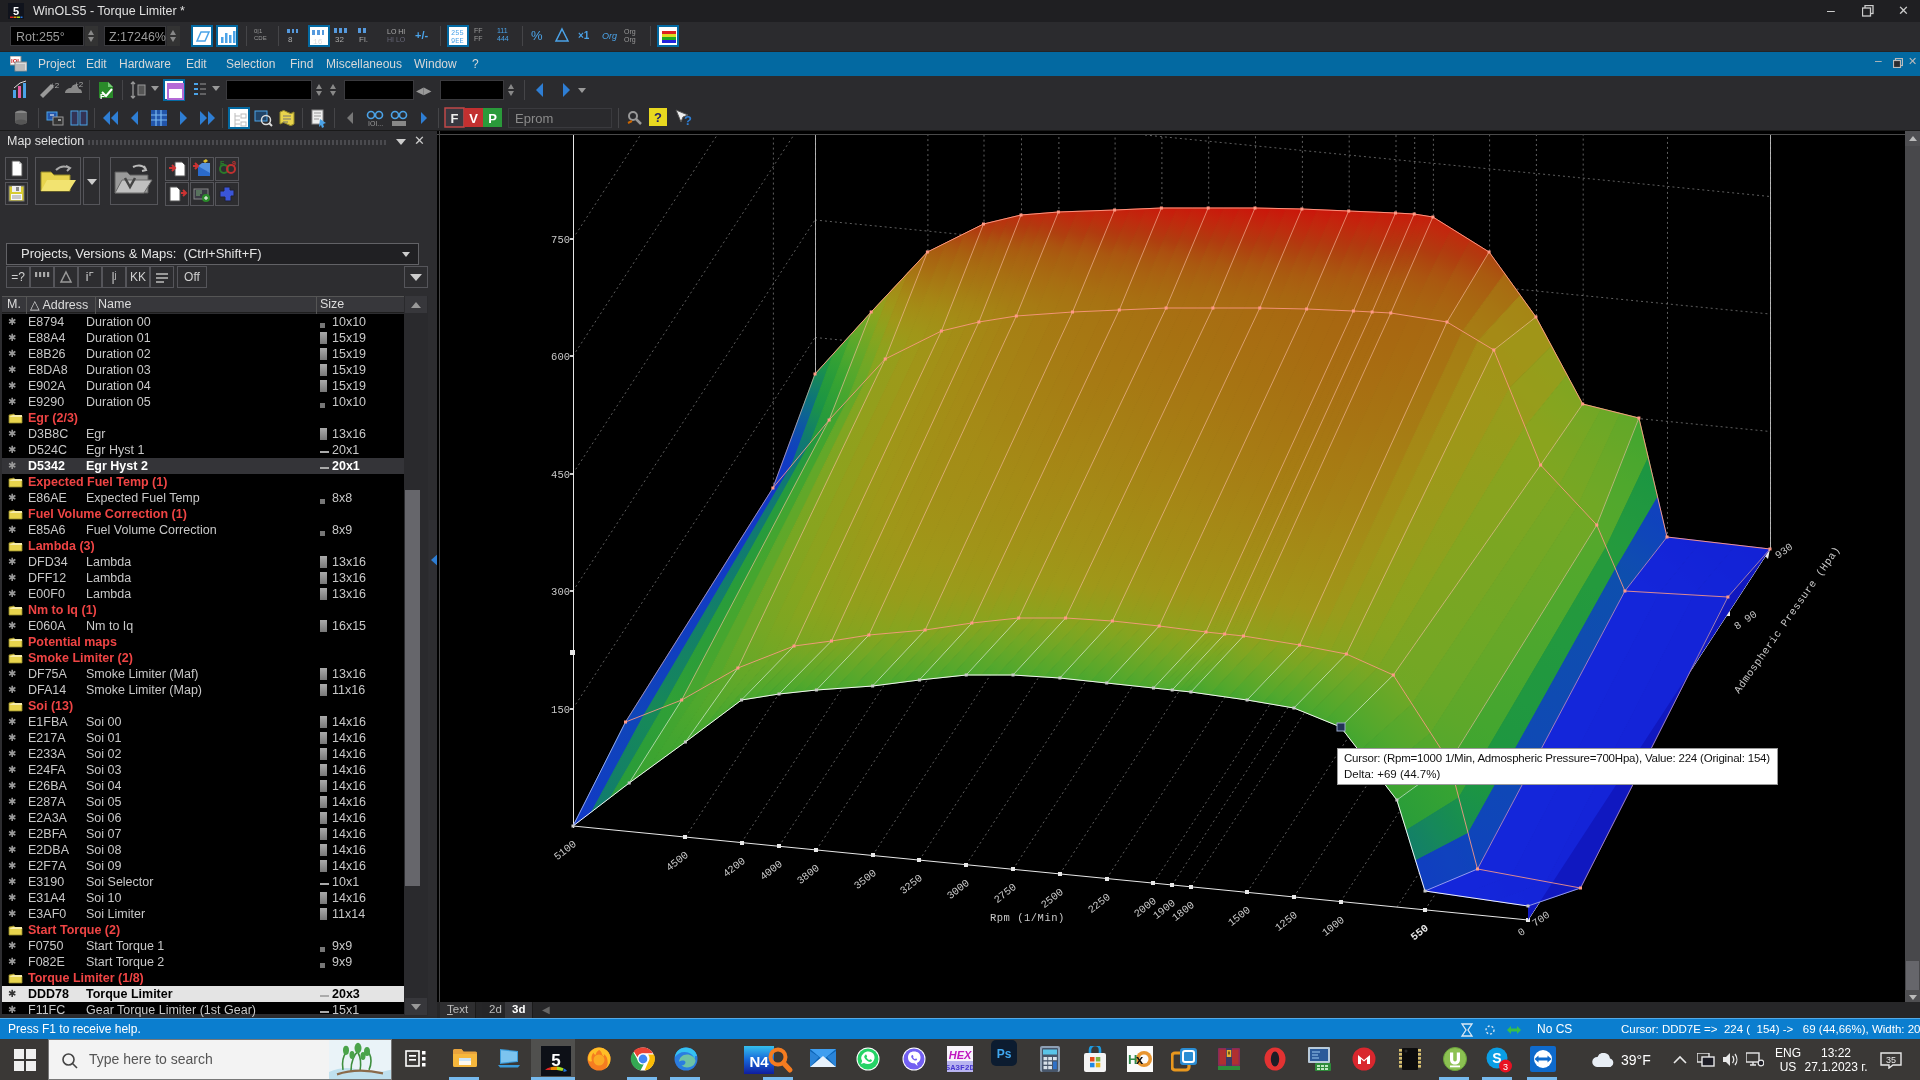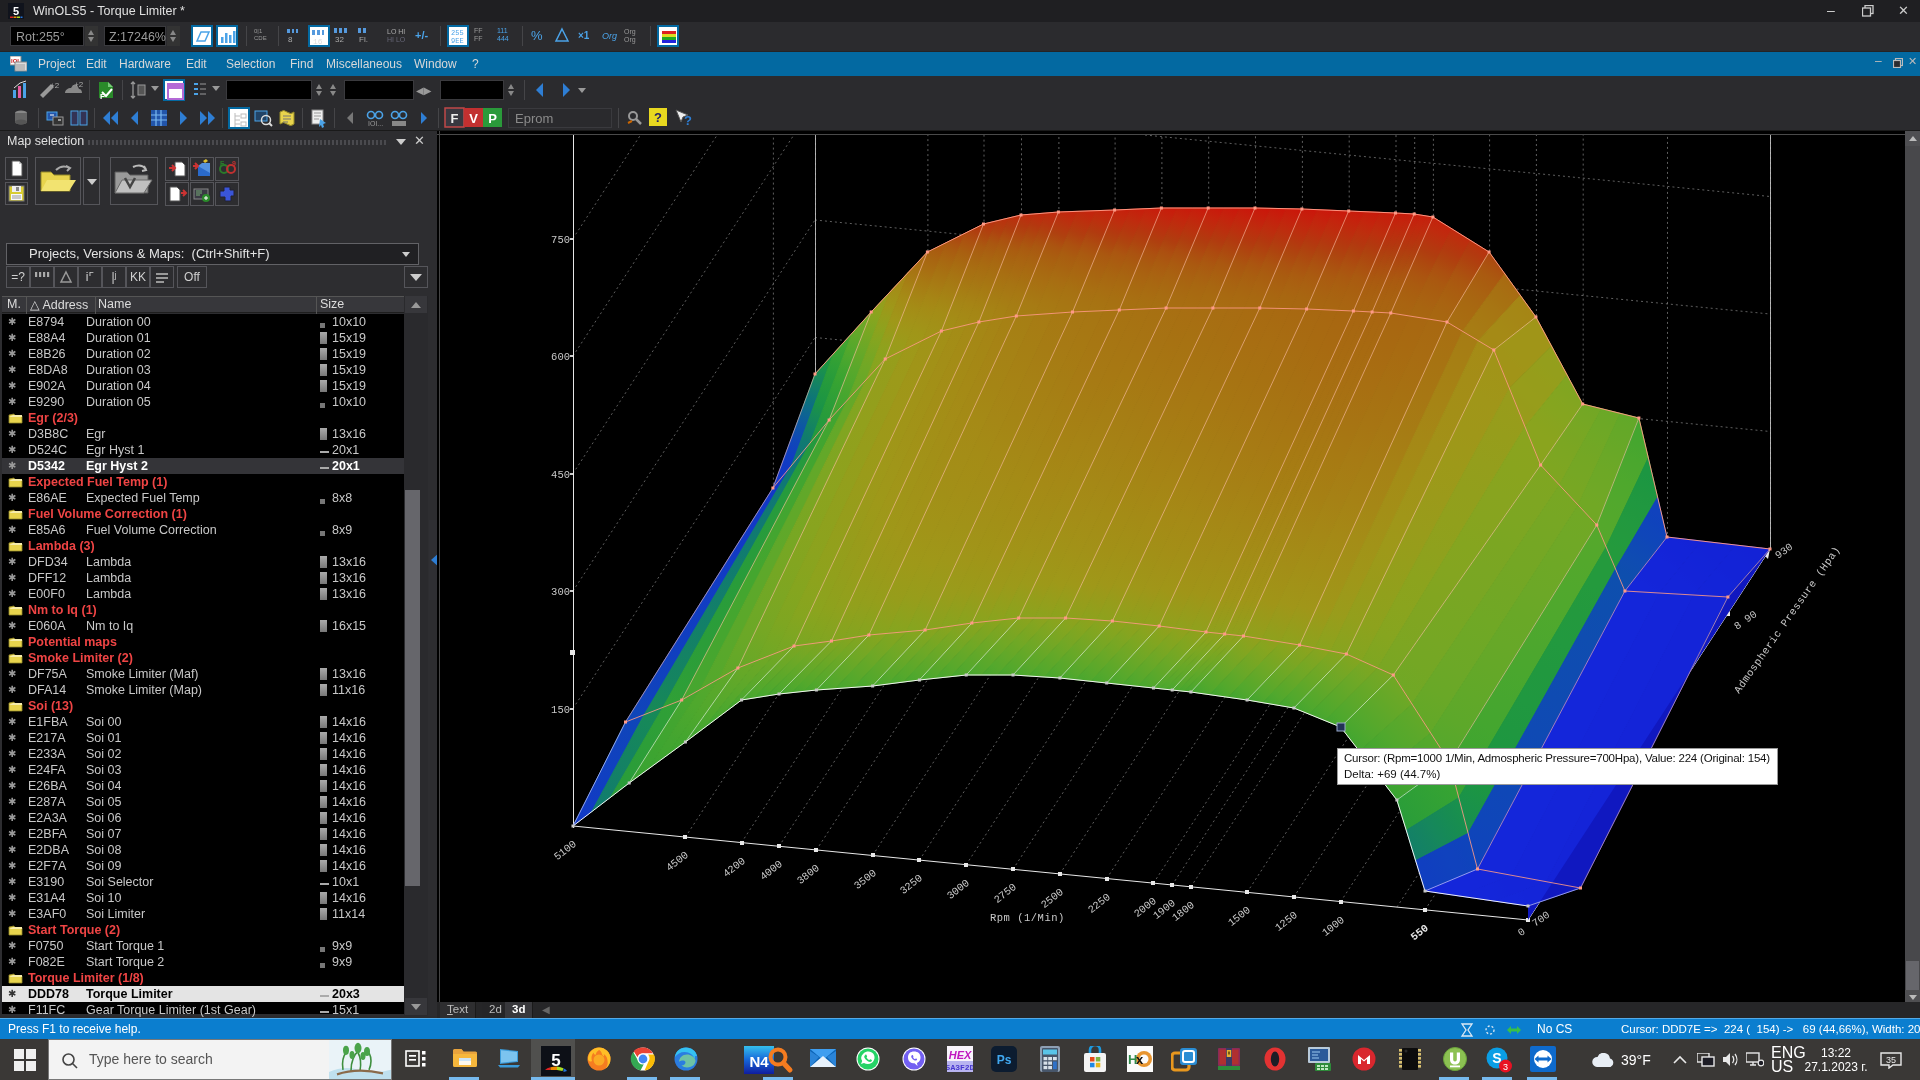--- a/index.html
+++ b/index.html
@@ -15,21 +15,21 @@
 .sep { position:absolute; top:4px; width:1px; height:20px; background:#454548; }
 .combo { position:absolute; background:#000000; border:1px solid #3a3a3e; height:20px; top:4px; }
 .spinner { position:absolute; width:13px; height:20px; top:4px; }
 .spinner:before { content:""; position:absolute; left:3px; top:4px; border-left:3.5px solid transparent; border-right:3.5px solid transparent; border-bottom:5px solid #888; }
 .spinner:after { content:""; position:absolute; left:3px; bottom:4px; border-left:3.5px solid transparent; border-right:3.5px solid transparent; border-top:5px solid #888; }
 
 #panel { position:absolute; left:0; top:131px; width:437px; height:885px; background:#2d2d30; }
 #paneltitle { position:absolute; left:0; top:0; width:437px; height:22px; color:#e0e0e0; font-size:12.5px; }
 .pbtn { position:absolute; background:#2d2d30; border:1px solid #55555a; }
 #session { position:absolute; left:6px; top:77px; width:413px; height:24px; background:#242427; border:1px solid #59595e; color:#e8e8e8; font-size:13px; text-align:center; line-height:22px; }
-#pvm { position:absolute; left:6px; top:112px; width:413px; height:22px; background:#202023; border:1px solid #626266; color:#e4e4e4; font-size:13px; line-height:20px; padding-left:22px; }
+#pvm { position:absolute; left:6px; top:112px; width:413px; height:22px; background:#202023; border:1px solid #626266; color:#e4e4e4; font-size:13px; line-height:20px; padding-left:14px; }
 .fbtn { position:absolute; top:135px; height:22px; background:#2d2d30; border:1px solid #55555a; color:#cfcfcf; font-size:12px; text-align:center; }
 #tblhead { position:absolute; left:2px; top:165px; width:402px; height:17px; background:#37373b; border-top:1px solid #555; border-bottom:1px solid #1e1e1e; color:#dcdcdc; font-size:12.5px; }
 #tbody { position:absolute; left:2px; top:183px; width:402px; height:700px; background:#000; color:#c8c8c8; font-size:12.5px; }
 .trow { position:relative; height:16px; line-height:16px; white-space:nowrap; }
 .star { position:absolute; left:6px; top:0; color:#9a9a9a; font-size:10px; }
 .addr { position:absolute; left:26px; }
 .nm { position:absolute; left:84px;text-align:right; }
 .szi { position:absolute; left:318px; top:2px; }
 .sz { position:absolute; left:330px; }
 .fold { position:absolute; left:6px; top:2px; }
@@ -3436,21 +3436,21 @@
         <circle cx="13" cy="13" r="10.5" fill="#7360f2"></circle>
         <path d="M13 5.5 c4 0 6.5 2 6.5 6 0 2.5-1 4.5-3.5 5.5 l.5 3 -3-2.7 c-4 0-6.5-2-6.5-5.8 0-4 2.5-6 6-6 Z" fill="#fff"></path>
         <path d="M10.8 9.3 c.3-.5.9-.4 1.1 0 l.5.9 c.2.3-.1.6-.3.8 -.2.2.4 1 .8 1.4 .4.4 1 .8 1.2.6 l.7-.5 c.3-.2 1.3.5 1.3.8 0 .6-.8 1.3-1.5 1.3 -1.7 0-4.4-2.5-4.4-4.2 0-.4.4-.8.6-1.1 Z" fill="#7360f2"></path>
       </svg></div>
     <div style="position:absolute;left:947px;top:7px;width:26px;height:26px"><svg width="26" height="26" viewBox="0 0 26 26">
         <rect width="26" height="26" fill="#f8f4fc"></rect>
         <rect y="15" width="26" height="11" fill="#b8b4f0"></rect>
         <text x="13" y="13" font-family="Liberation Sans" font-size="11" font-weight="bold" font-style="italic" fill="#c018c0" text-anchor="middle">HEX</text>
         <text x="13" y="24" font-family="Liberation Mono" font-size="8" font-weight="bold" fill="#4838d0" text-anchor="middle">5A3F2D</text>
       </svg></div>
-    <div style="position:absolute;left:991px;top:7px;width:26px;height:14px"><svg width="26" height="26" viewBox="0 0 26 26">
+    <div style="position:absolute;left:991px;top:1px;width:26px;height:14px"><svg width="26" height="26" viewBox="0 0 26 26">
         <rect width="26" height="26" rx="5" fill="#0c1c30"></rect>
         <text x="13" y="18" font-family="Liberation Sans" font-size="12" font-weight="bold" fill="#40a8f0" text-anchor="middle">Ps</text>
       </svg></div>
     <div style="position:absolute;left:1038px;top:7px;width:24px;height:26px"><svg width="24" height="26" viewBox="0 0 24 26">
         <rect x="2" width="20" height="26" rx="2" fill="#8ea0b4"></rect>
         <rect x="4" y="2" width="16" height="24" rx="1" fill="#47566a"></rect>
         <rect x="5" y="3.5" width="14" height="5" fill="#59c4e8"></rect>
         <g fill="#d8e2ea">
           <rect x="5.5" y="11" width="3.8" height="3.2"></rect>
           <rect x="10.2" y="11" width="3.8" height="3.2"></rect>
@@ -3562,20 +3562,20 @@
     </svg>
 <svg style="position:absolute;left:1722px;top:13px" width="17" height="15" viewBox="0 0 17 15">
       <path d="M1 5 h3 l4-4 v13 l-4-4 H1 Z" fill="#e8e8e8"></path>
       <path d="M10.5 4 a6 6 0 0 1 0 7 M13 2 a9 9 0 0 1 0 11" stroke="#e8e8e8" stroke-width="1.3" fill="none"></path>
     </svg>
 <svg style="position:absolute;left:1746px;top:13px" width="18" height="15" viewBox="0 0 18 15">
       <rect x="0" y="1" width="13" height="9" fill="none" stroke="#e8e8e8" stroke-width="1.4"></rect>
       <path d="M4 13 h6 M7 10 v3" stroke="#e8e8e8" stroke-width="1.4"></path>
       <circle cx="15" cy="11" r="2.8" fill="#1d1d26" stroke="#e8e8e8" stroke-width="1.2"></circle>
     </svg>
-<div style="position:absolute;left:1771px;top:7px;width:34px;text-align:left;font-size:16px;color:#fff;line-height:14px">ENG<br>US</div>
+<div style="position:absolute;left:1771px;top:7px;width:34px;text-align:center;font-size:12px;color:#fff;line-height:14px">ENG<br>US</div>
 <div style="position:absolute;left:1800px;top:7px;width:72px;text-align:center;font-size:12px;color:#fff;line-height:14px">13:22<br>27.1.2023 г.</div>
 <svg style="position:absolute;left:1880px;top:13px" width="22" height="17" viewBox="0 0 22 17">
       <path d="M1 1 h20 v12 h-8 l-4 3 v-3 H1 Z" fill="none" stroke="#e8e8e8" stroke-width="1.4"></path>
       <text x="11" y="11" font-size="9" fill="#e8e8e8" text-anchor="middle">35</text>
     </svg>
 
 </div>
 
 </body></html>

